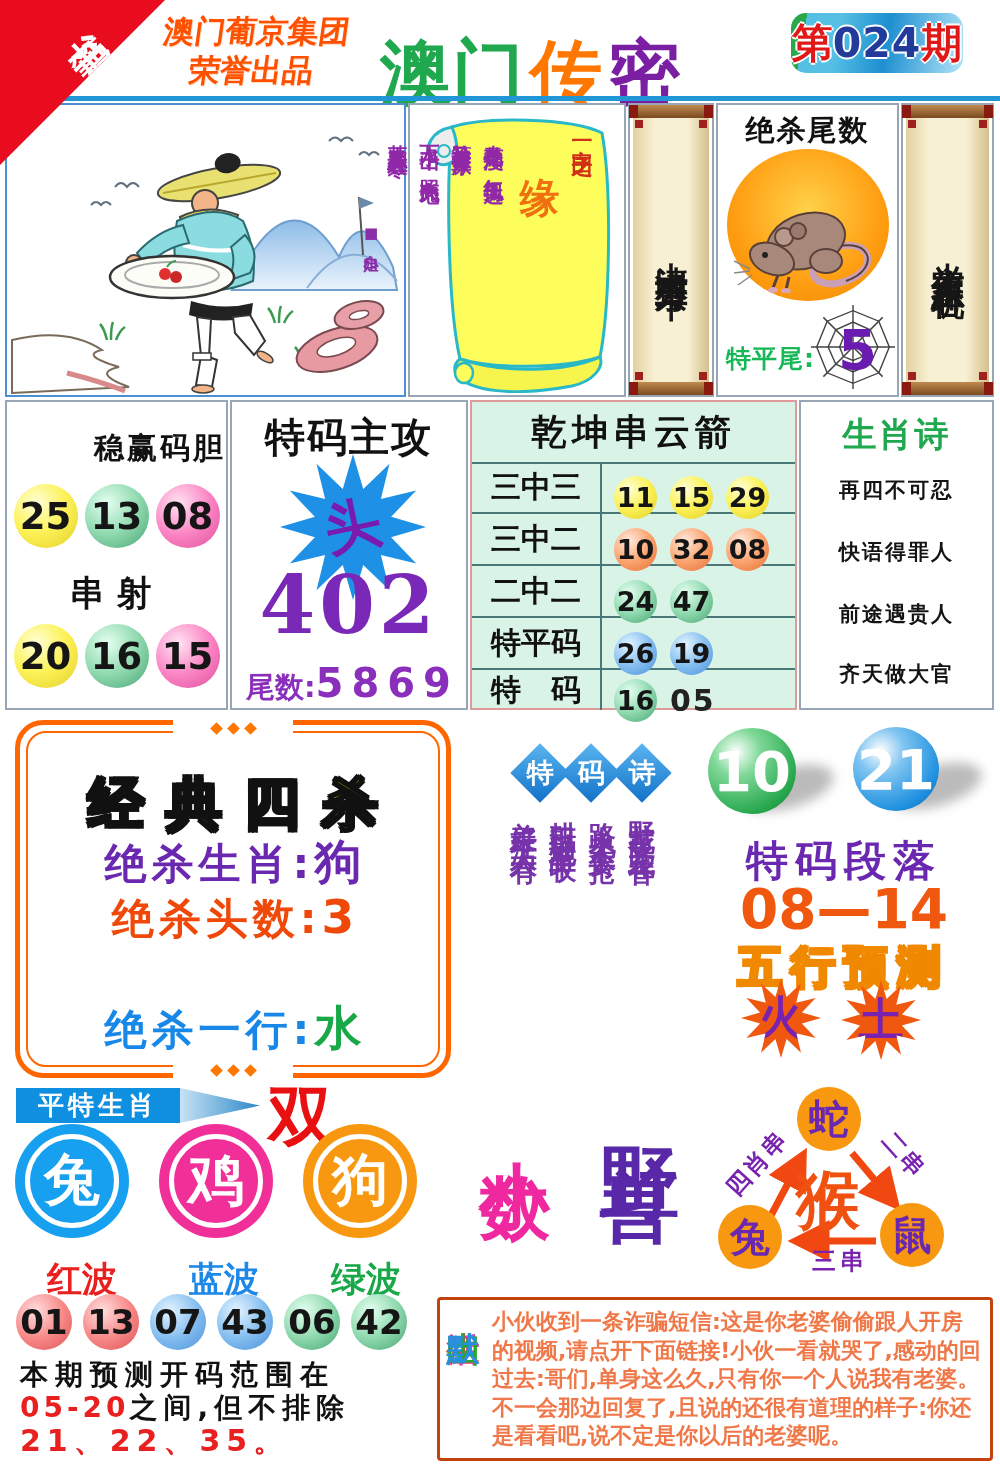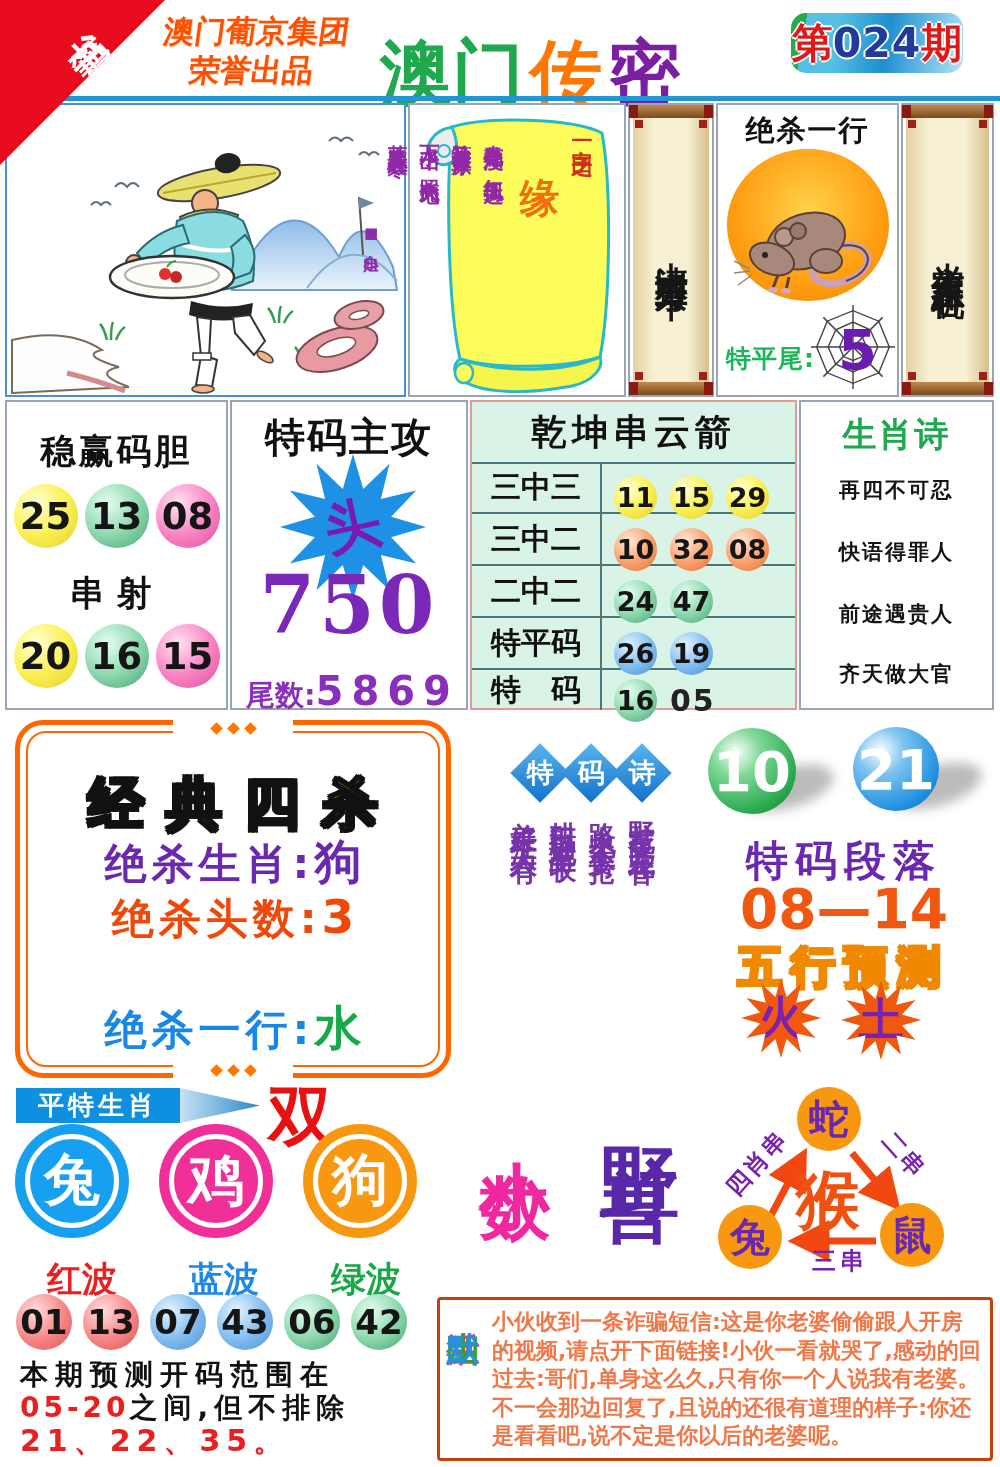--- a/index.html
+++ b/index.html
@@ -60,41 +60,41 @@
   #tail-num{left:120px;top:212px;font-size:56px;font-weight:bold;color:#6a1bb0;}
 
   
   .panel2{position:absolute;top:400px;height:310px;background:#fff;border:2px solid #97a5b5;box-sizing:border-box;}
   #p-wy{left:5px;width:223px;}
   #p-zg{left:230px;width:238px;}
   #p-qk{left:470px;width:327px;background:#d9f3e6;border-color:#df9a9a;}
   #p-ss{left:799px;width:195px;}
 
   .h2{text-align:center;font-weight:bold;color:#111;}
-  #wy-title{left:0;right:0;top:26px;font-size:35px;letter-spacing:3px;}
+  #wy-title{left:0;right:0;top:26px;font-size:30px;letter-spacing:3px;text-align:right;}
   #wy-sub{left:0;right:0;top:168px;font-size:35px;letter-spacing:12px;}
   .ballrow{position:absolute;left:0;right:0;display:flex;justify-content:center;gap:7px;}
   .ball{border-radius:50%;display:flex;align-items:center;justify-content:center;font-weight:bold;color:#151515;}
   .ball.sz62{width:64px;height:64px;font-size:37px;}
   .ball.sz56{width:56px;height:56px;font-size:34px;}
   .ball.sz44{width:43px;height:43px;font-size:27px;}
   .b-yellow{background:radial-gradient(circle at 35% 30%,#ffffd8 0%,#fcf258 48%,#e3cf28 100%);}
   .b-green {background:radial-gradient(circle at 35% 30%,#e4fff0 0%,#8ed8ae 52%,#46a472 100%);}
   .b-pink  {background:radial-gradient(circle at 35% 30%,#ffe4f2 0%,#fb84c4 52%,#de4e9c 100%);}
   .b-orange{background:radial-gradient(circle at 35% 30%,#ffeadc 0%,#fba26e 52%,#e56e34 100%);}
   .b-blue  {background:radial-gradient(circle at 35% 30%,#e4f4ff 0%,#84bef0 52%,#4a90d8 100%);}
   .b-red   {background:radial-gradient(circle at 35% 30%,#ffdede 0%,#f88888 52%,#dc5454 100%);}
 
   #zg-title{left:0;right:0;top:8px;font-size:40px;letter-spacing:2px;}
   .star12{clip-path:polygon(100% 50%,76.1% 57%,93.3% 75%,69.1% 69.1%,75% 93.3%,57% 76.1%,50% 100%,43% 76.1%,25% 93.3%,30.9% 69.1%,6.7% 75%,23.9% 57%,0% 50%,23.9% 43%,6.7% 25%,30.9% 30.9%,25% 6.7%,43% 23.9%,50% 0%,57% 23.9%,75% 6.7%,69.1% 30.9%,93.3% 25%,76.1% 43%);}
   #zg-star{left:48px;top:52px;width:146px;height:146px;background:#1e90e6;}
   #zg-star span{font-size:56px;font-weight:bold;color:#7a1bb0;transform:rotate(-12deg);}
   #zg-num{left:0;right:0;top:156px;text-align:center;font-size:80px;font-weight:bold;color:#7a28b8;
           font-family:"DejaVu Serif","Liberation Serif",serif;letter-spacing:4px;}
-  #zg-tail{left:14px;top:266px;width:210px;color:#8a2ebc;font-weight:bold;white-space:nowrap;}
+  #zg-tail{left:14px;top:258px;width:210px;color:#8a2ebc;font-weight:bold;white-space:nowrap;}
   #zg-tail .lab{font-size:29px;} #zg-tail .dig{font-size:40px;letter-spacing:8px;}
 
   #qk-title{left:0;right:0;top:0;height:60px;line-height:60px;font-size:36px;letter-spacing:5px;border-bottom:2px solid #4a7878;}
   .qrow{position:absolute;left:0;right:0;height:50px;border-bottom:2px solid #4a7878;display:flex;align-items:center;}
   .qrow:last-child{border-bottom:none;}
   .qlabel{width:128px;text-align:center;font-size:30px;font-weight:bold;color:#111;border-right:2px solid #4a7878;
           height:100%;display:flex;align-items:center;justify-content:center;}
   .qballs{flex:1;display:flex;align-items:center;gap:13px;padding-left:12px;margin-top:20px;}
   .qextra{font-size:30px;font-weight:bold;color:#222;letter-spacing:2px;}
 
@@ -277,21 +277,21 @@
 
   <div class="panel" id="p-cpl1">
     <div class="rod" style="top:0"></div>
     <div class="cpl-paper">
       <div class="cpl-text vtext">山清水秀景万千</div>
     </div>
     <div class="rod" style="bottom:0"></div>
   </div>
 
   <div class="panel" id="p-rat">
-    <div class="abs" id="rat-title">绝杀一行</div>
+    <div class="abs" id="rat-title">绝杀尾数</div>
     <div class="abs" id="rat-disc"></div>
     <svg class="abs" style="left:16px;top:58px" width="150" height="130" viewBox="0 0 150 130">
       <path d="M92,88 C135,68 150,105 112,118 C92,125 74,118 80,103" fill="none" stroke="#c8a0b8" stroke-width="7" stroke-linecap="round"></path>
       <path d="M92,88 C135,68 150,105 112,118" fill="none" stroke="#5a4038" stroke-width="2"></path>
       <g transform="rotate(-18 72 78)">
           <ellipse cx="72" cy="78" rx="40" ry="27" fill="#a8887a" stroke="#5a4038" stroke-width="2"></ellipse>
         </g>
       <ellipse cx="92" cy="98" rx="16" ry="12" fill="#a8887a" stroke="#5a4038" stroke-width="2"></ellipse>
       <circle cx="50" cy="74" r="9" fill="#b89a8c" stroke="#5a4038" stroke-width="2"></circle>
       <circle cx="64" cy="68" r="8" fill="#9a7a6c" stroke="#5a4038" stroke-width="2"></circle>
@@ -337,21 +337,21 @@
       <span class="ball sz62 b-green">16</span>
       <span class="ball sz62 b-pink">15</span>
     </div>
   </div>
 
   <div class="panel2" id="p-zg">
     <div class="abs h2" id="zg-title">特码主攻</div>
     <div class="abs star12 center" id="zg-star">
       <span>头</span>
     </div>
-    <div class="abs" id="zg-num">750</div>
+    <div class="abs" id="zg-num">402</div>
     <div class="abs" id="zg-tail">
       <span class="lab">尾数:</span><span class="dig">5869</span>
     </div>
   </div>
 
   <div class="panel2" id="p-qk">
     <div class="abs h2" id="qk-title" style="left:0;right:0">乾坤串云箭</div>
     <div class="qrow" style="top:60px">
       <div class="qlabel">三中三</div>
       <div class="qballs">

